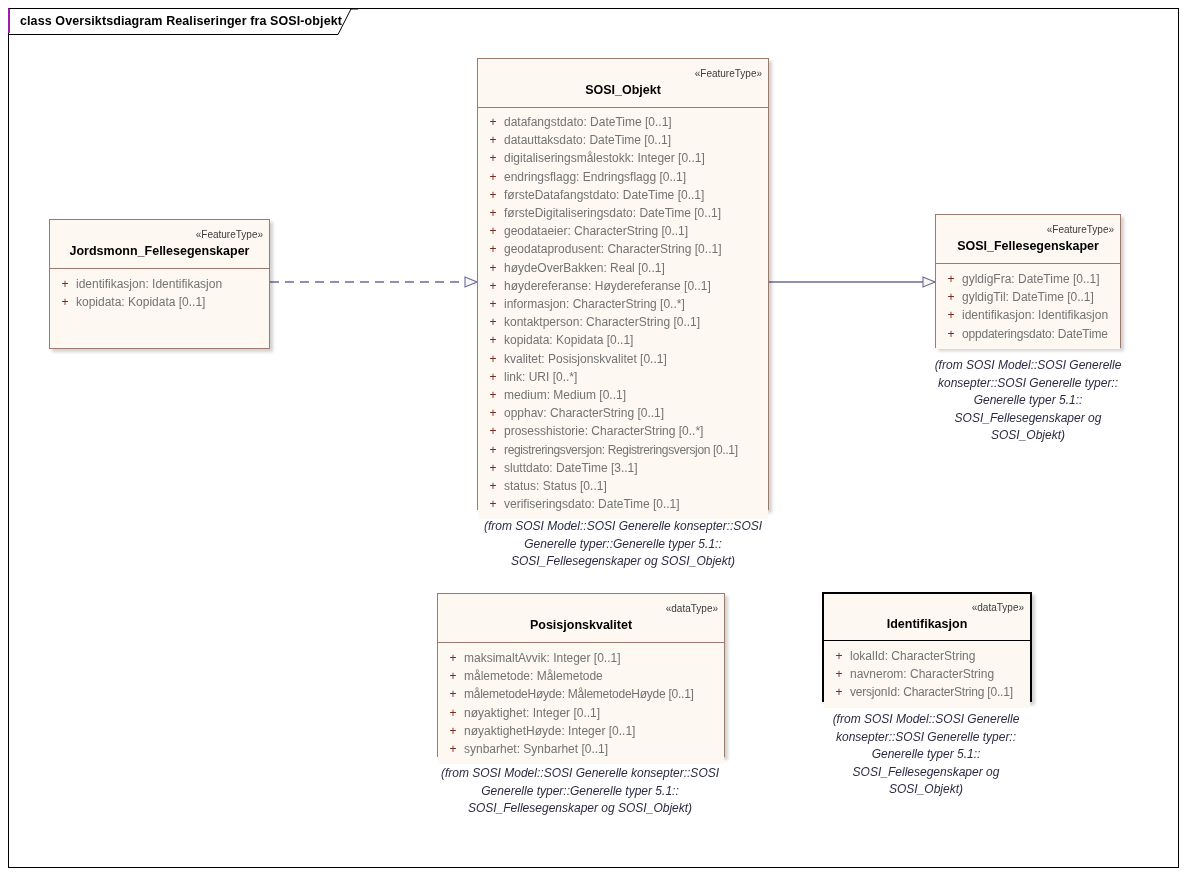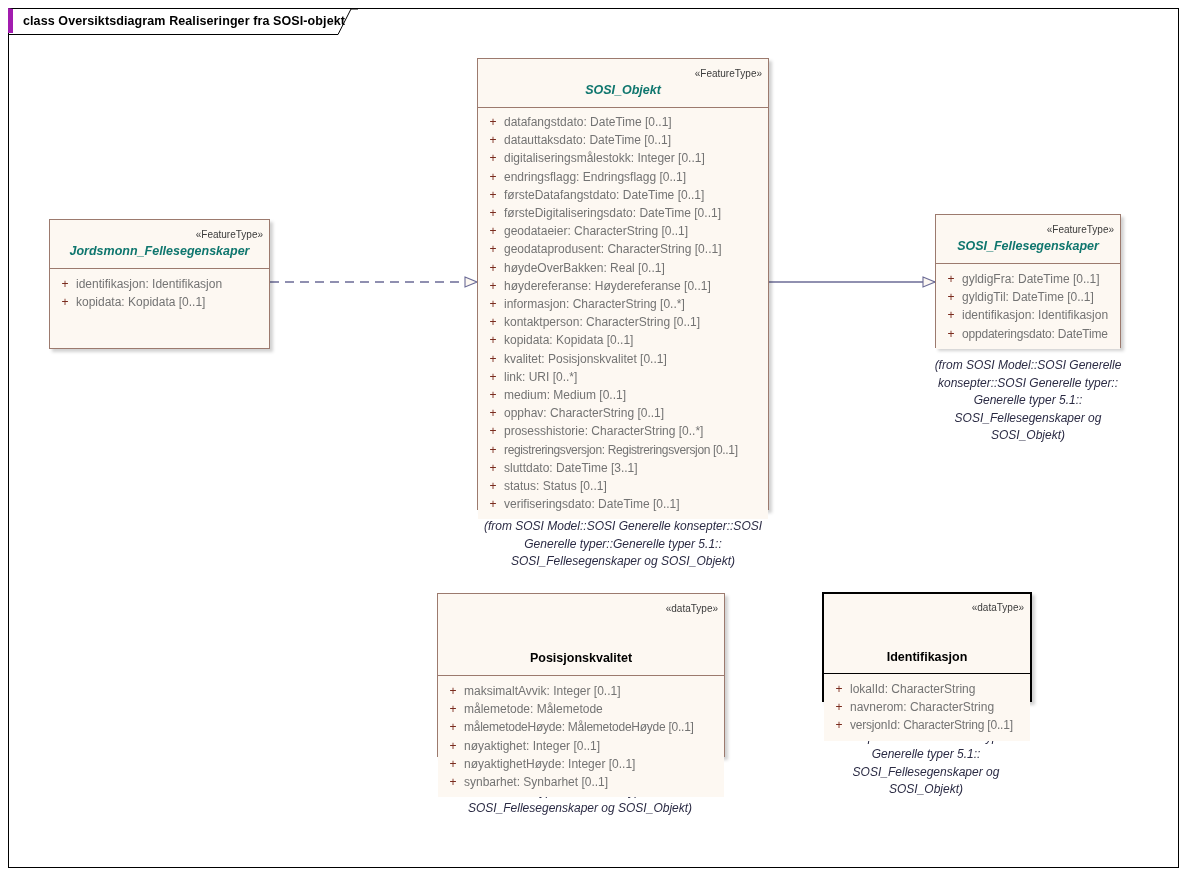--- a/index.html
+++ b/index.html
@@ -29,21 +29,21 @@
     box-sizing: border-box;
     background: #ffffff;
   }
   .frame-tab {
     position: absolute;
     left: 8px;
     top: 8px;
     height: 25px;
     box-sizing: border-box;
     background: #ffffff;
-    border-left: 5px solid #a21caf;
+    border-left: 2px solid #a21caf;
     border-top: 1px solid #000000;
     display: flex;
     align-items: center;
     padding: 0 0 0 10px;
     z-index: 4;
   }
   .frame-tab-label {
     font-size: 12.5px;
     font-weight: bold;
     color: #000000;
@@ -85,29 +85,27 @@
   .stereo {
     font-size: 10px;
     color: #3b3b3b;
     line-height: 16px;
     white-space: nowrap;
     text-align: right;
   }
   .cls-name {
     font-size: 12.5px;
     font-weight: bold;
-    font-style: italic;
-    color: #0f766e;
+    color: #000000;
     line-height: 17px;
     white-space: nowrap;
   }
   .cls-name.upright {
     font-style: normal;
     color: #000000;
-    margin-top: 33px;
   }
   .uml-body {
     box-sizing: border-box;
     padding: 6px 4px 6px 4px;
     background: #fdf8f2;
   }
   .attr {
     display: flex;
     align-items: baseline;
     font-size: 12px;

